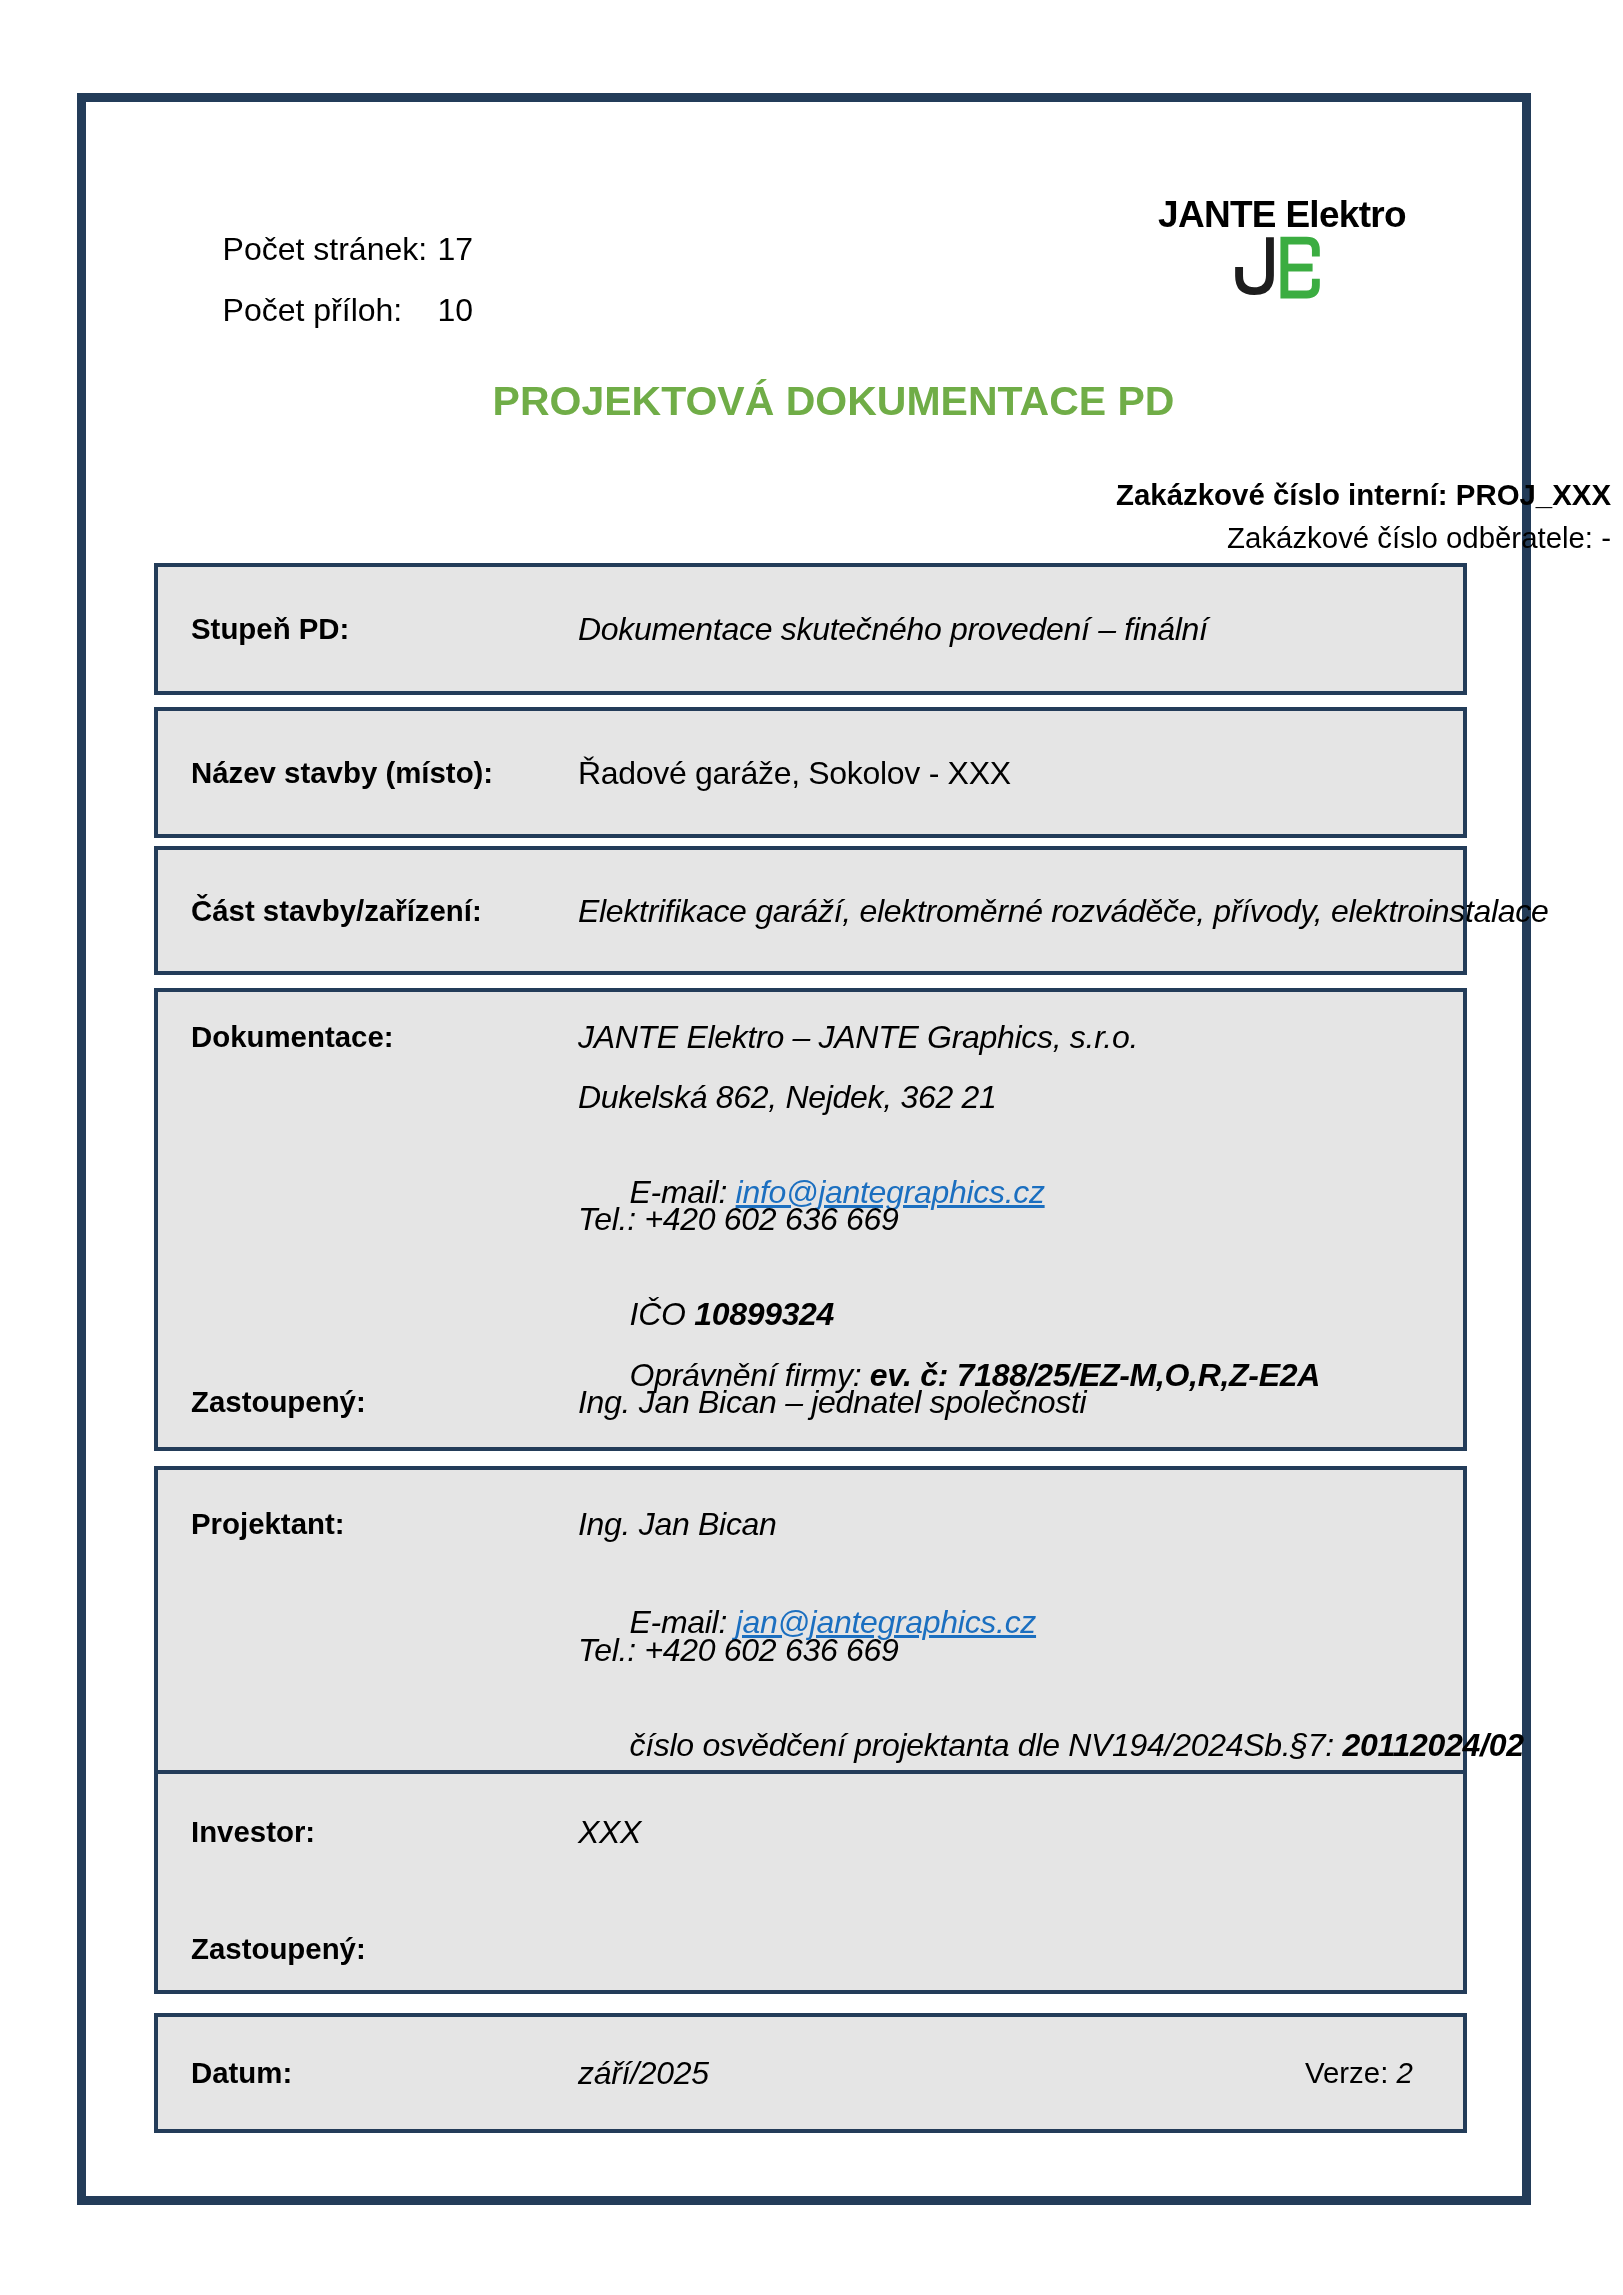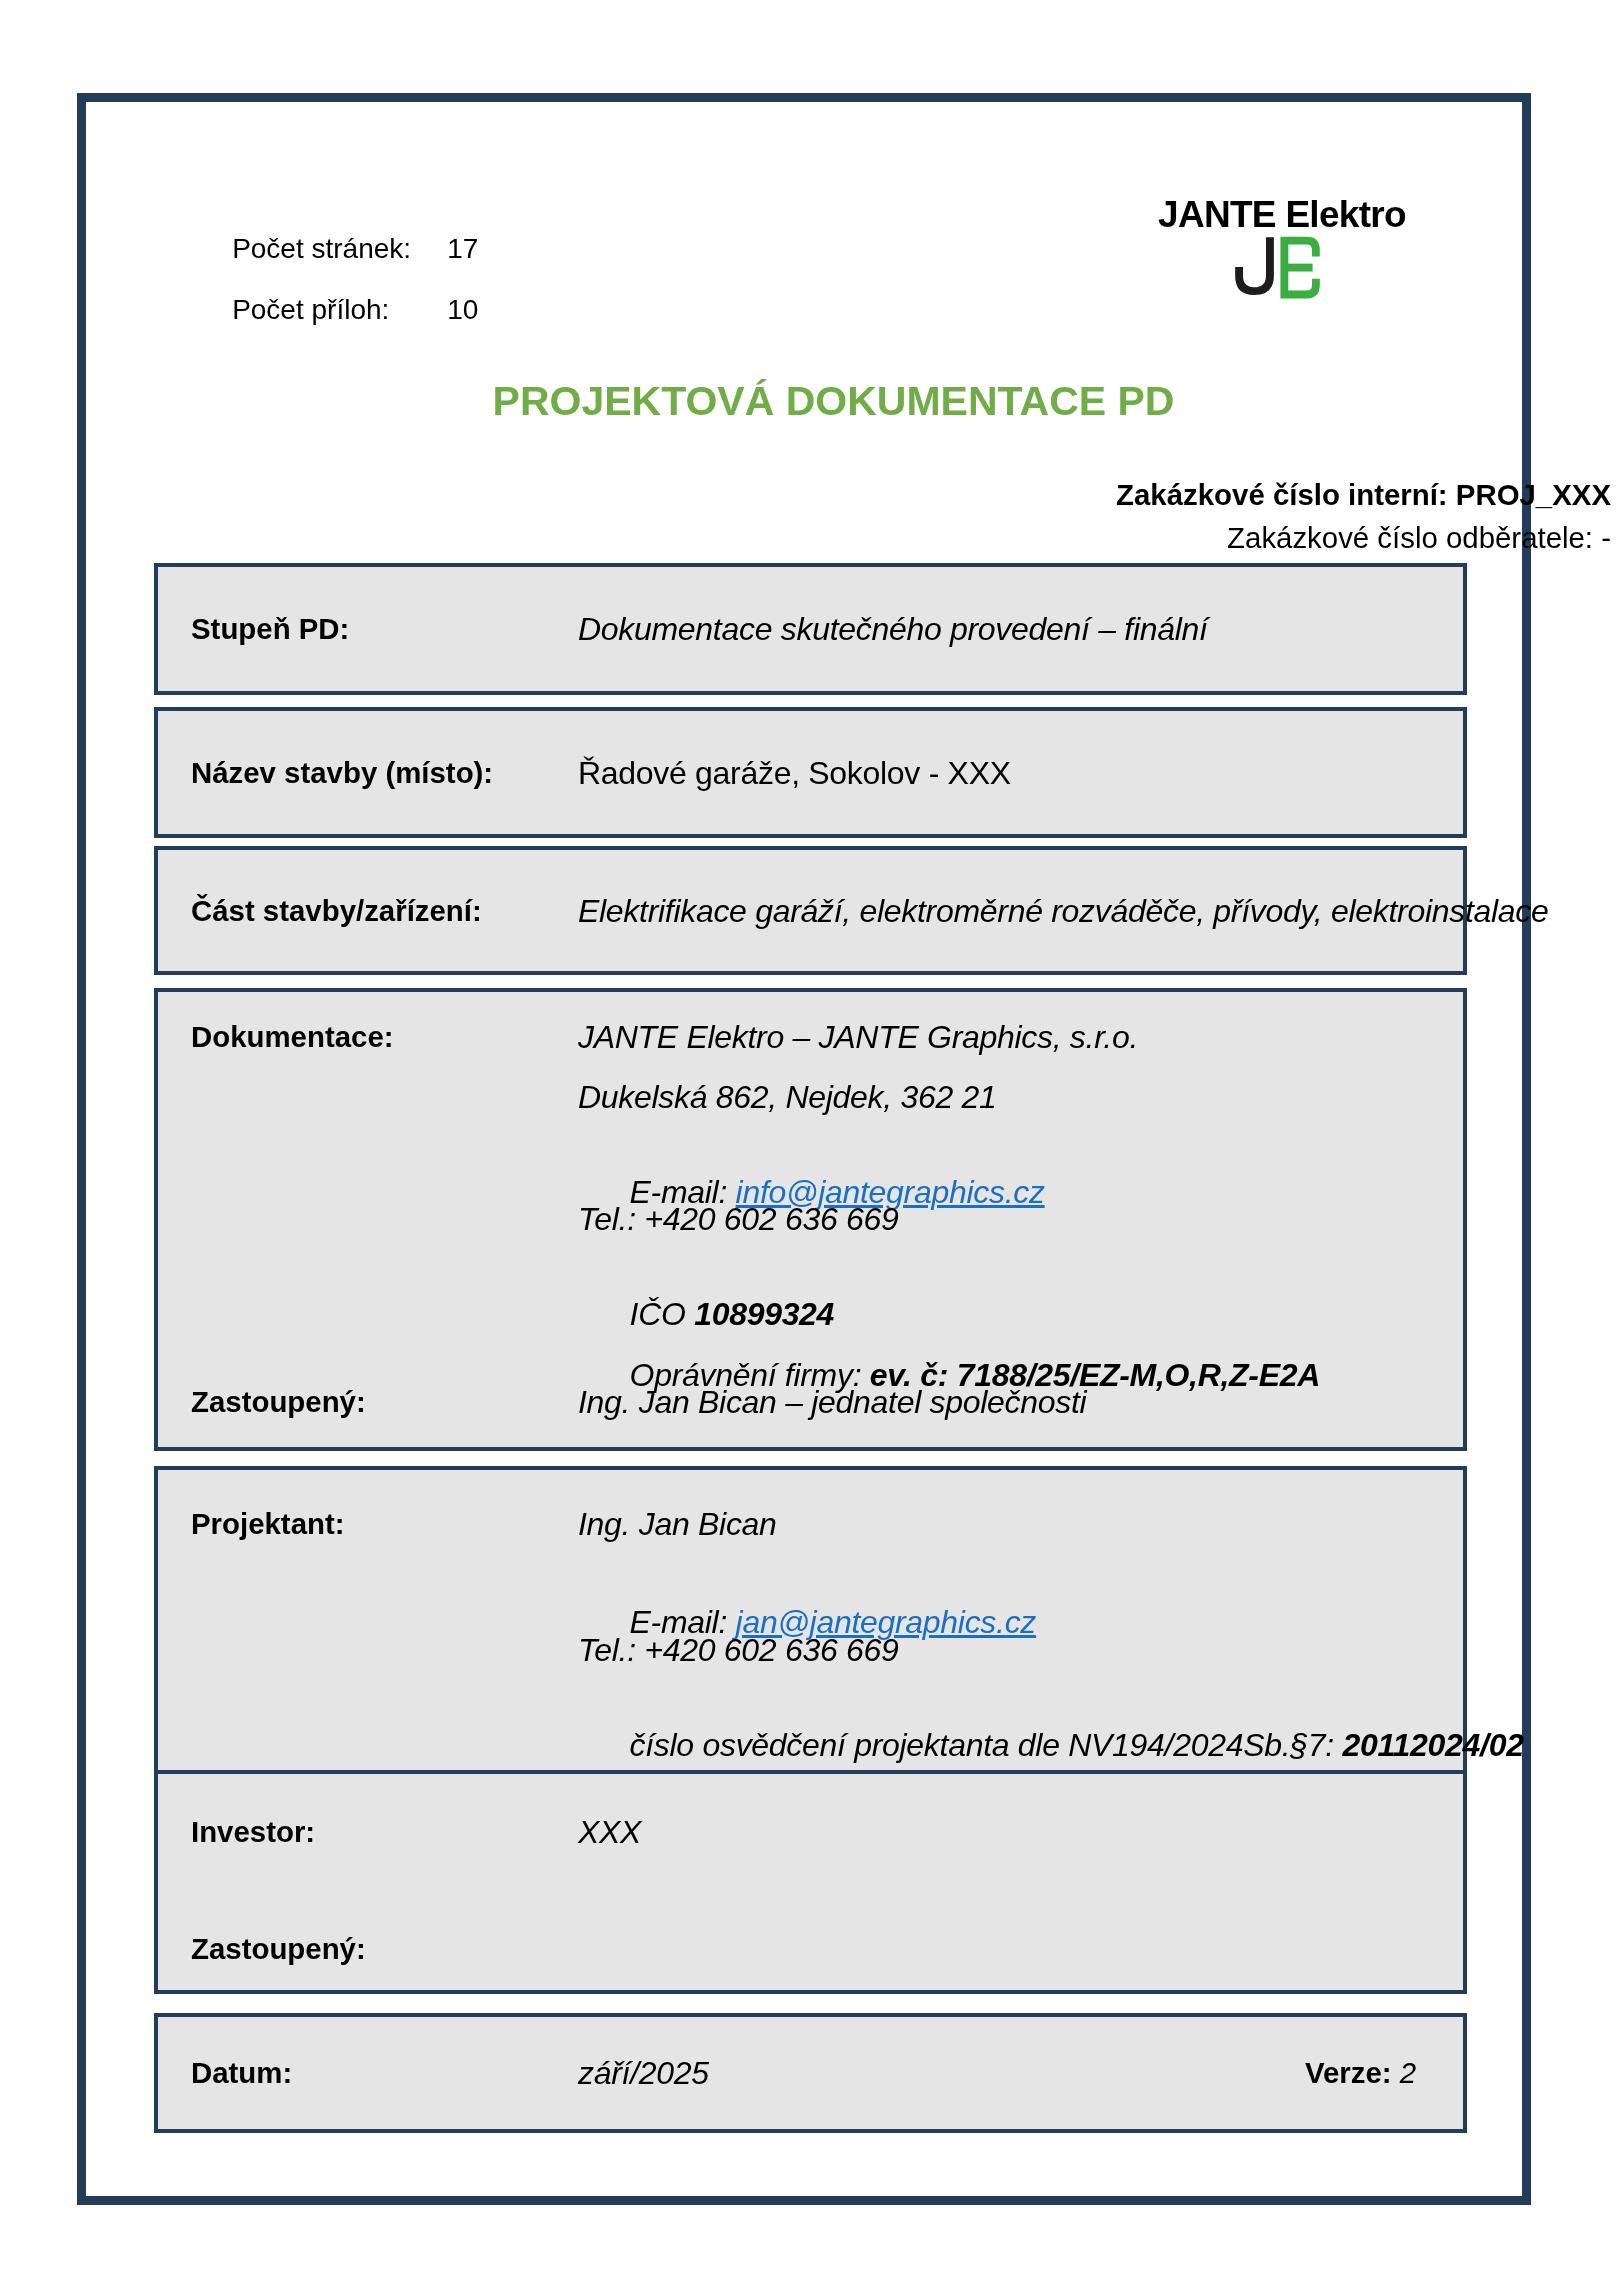--- a/index.html
+++ b/index.html
@@ -4,21 +4,21 @@
 <style>
   html,body{margin:0;padding:0;background:#ffffff;}
   .page{
     position:relative;width:1623px;height:2295px;background:#ffffff;
     font-family:"Liberation Sans",sans-serif;color:#000;overflow:hidden;
   }
   .frame{
     position:absolute;left:77px;top:93px;width:1454px;height:2112px;
     border:9.2px solid #233C59;box-sizing:border-box;
   }
-  .hdr-line{position:absolute;left:201px;font-size:28px;line-height:34px;white-space:pre;}
+  .hdr-line{position:absolute;left:187px;font-size:32px;line-height:34px;white-space:pre;}
   .hdr-label{display:inline-block;width:215px;}
   .logo-text{
     position:absolute;left:1158px;top:194px;font-size:37px;font-weight:bold;
     letter-spacing:-0.7px;white-space:pre;
   }
   .logo-mark{position:absolute;left:1224px;top:236px;}
   .doc-title{
     position:absolute;left:0;right:0;top:378px;text-align:center;
     font-size:41px;font-weight:bold;color:#70AD47;letter-spacing:0px;white-space:pre;padding-left:44px;
   }
@@ -35,21 +35,21 @@
   .val{
     position:absolute;left:420px;font-size:32px;font-style:italic;
     letter-spacing:-0.3px;line-height:34px;white-space:pre;
   }
   .up{font-style:normal;}
   .mid{top:50%;transform:translateY(-50%);}
   .link{color:#1B6FC0;text-decoration:underline;font-style:italic;}
   .verze{
     position:absolute;left:1098px;font-size:29.4px;line-height:34px;white-space:pre;
   }
-  .verze .vl{font-weight:bold;font-style:normal;}
+  .verze .vl{font-weight:normal;font-style:normal;}
   .verze .vv{font-style:italic;}
 </style>
 </head>
 <body>
 
 <div class="page">
 
   <div class="frame"></div>
 
   <div class="hdr-line" style="top:198px">

